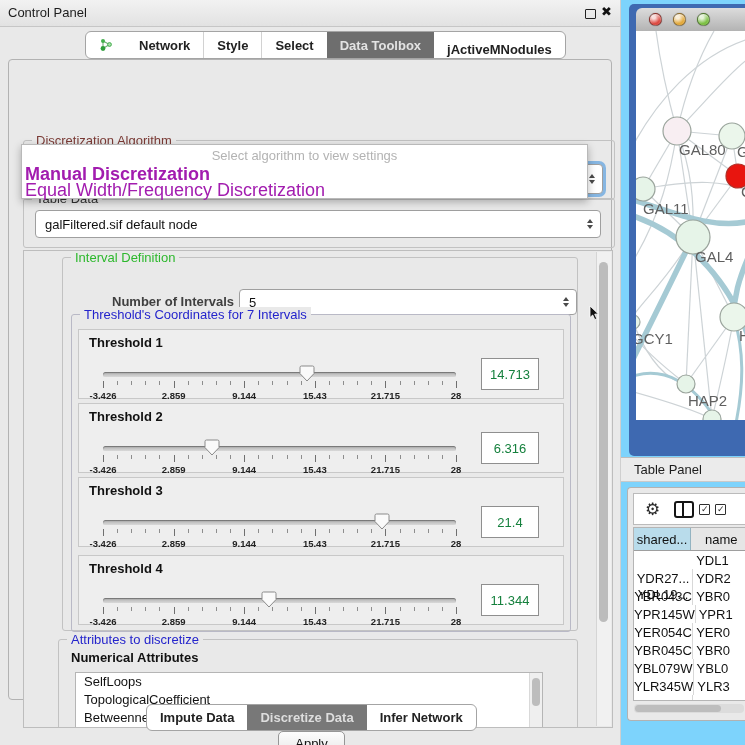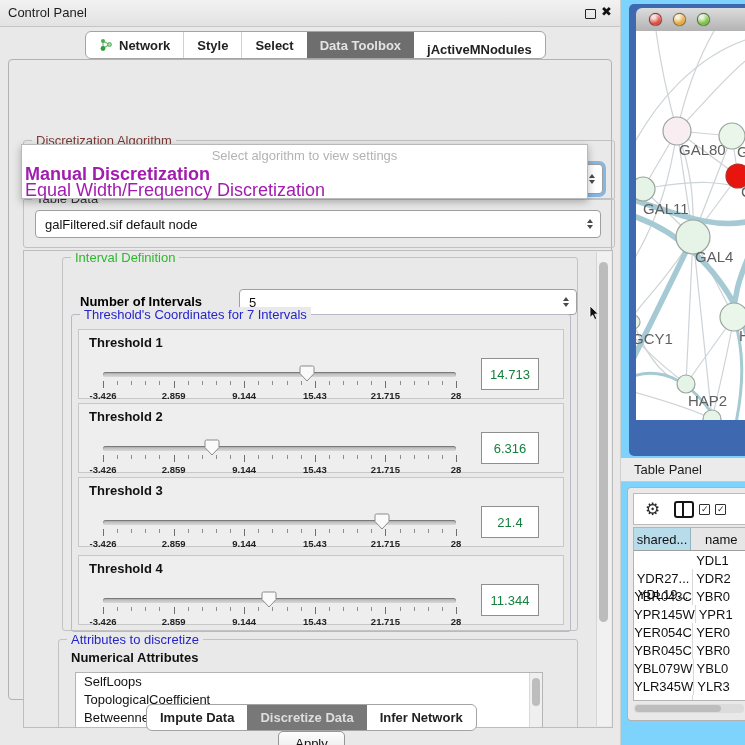--- a/index.html
+++ b/index.html
@@ -7,21 +7,21 @@
   .screen{position:relative;width:745px;height:745px;background:#e9e9e9;overflow:hidden;}
 
   
   .left-panel{position:absolute;left:0;top:0;width:620px;height:588px;background:#e9e9e9;}
   .cp-titlebar{position:absolute;left:0;top:0;width:620px;height:26px;background:linear-gradient(#f2f2f2,#e2e2e2);border-bottom:1px solid #c6c6c6;}
   .cp-title{position:absolute;left:8px;top:5px;font-size:13px;color:#1c1c1c;}
   .float-btn{position:absolute;left:585px;top:9px;width:9px;height:8px;border:1.6px solid #222;border-radius:1px;cursor:default;}
   .close-btn{position:absolute;left:601px;top:4px;font-size:13px;font-weight:bold;color:#111;cursor:default;}
 
   .top-tab-bar{position:absolute;left:85px;top:31px;height:26px;display:inline-flex;background:#fff;border:1px solid #a4a4a4;border-radius:6px;overflow:hidden;}
-  .tab{display:flex;align-items:center;padding:0 13px;font-size:13px;font-weight:bold;color:#222;border-left:1px solid #d2d2d2;white-space:nowrap;}
+  .tab{display:flex;align-items:center;padding:0 13px;font-size:13px;font-weight:bold;color:#222;border-left:1px solid #d2d2d2;white-space:nowrap;gap:20px;}
   .tab:first-child{border-left:none;}
   .tab.sel{background:#6e6e6e;color:#e3e3e3;border-left:none;}
   .tab.sel + .tab{border-left:none;margin-top:8px;}
   .tab-icon{display:inline-block;margin-right:6px;line-height:0;}
 
   .outer-panel{position:absolute;left:8px;top:59px;width:604px;height:641px;background:#e9e9e9;border:1px solid #b2b2b2;border-radius:4px;box-sizing:border-box;}
 
   .tgroup{position:absolute;border:1px solid #c2c2c2;border-radius:3px;}
   .ttitle{position:absolute;top:-8px;left:8px;background:#e9e9e9;padding:0 4px;font-size:13px;line-height:15px;white-space:nowrap;}
   .maroon{color:#7a3a35;}
@@ -37,21 +37,21 @@
   .algo-combo{left:24px;top:104px;width:570px;height:30px;box-shadow:0 0 0 3px #86b6e2;}
 
   .popup{position:absolute;left:12px;top:84px;width:565px;height:53px;background:#fff;border:1px solid #b9b9b9;box-shadow:0 3px 8px rgba(0,0,0,.28);z-index:40;}
   .popup-hint{position:absolute;left:0;top:3px;width:100%;text-align:center;font-size:13px;color:#b3b3b3;}
   .popup-opt{position:absolute;left:3px;font-size:18px;color:#a21caf;white-space:nowrap;}
 
   .inner-panel{position:absolute;left:14px;top:190px;width:590px;height:478px;background:#e9e9e9;border:1px solid #bdbdbd;box-sizing:border-box;overflow:hidden;}
   .v-scroll{position:absolute;right:1px;top:1px;width:14px;height:474px;background:#f1f1f1;border-left:1px solid #d5d5d5;}
   .v-thumb{position:absolute;left:2px;top:10px;width:9px;height:360px;background:#bcbcbc;border-radius:5px;}
 
-  .nint-label{position:absolute;left:17px;top:36px;font-size:13px;font-weight:bold;color:#000000;}
+  .nint-label{position:absolute;left:49px;top:36px;font-size:13px;font-weight:bold;color:#404040;}
 
   .th-panel{position:absolute;left:6px;width:486px;height:70px;background:#eeeeee;border:1px solid #c8c8c8;box-sizing:border-box;}
   .th-label{position:absolute;left:10px;top:5px;font-size:13px;font-weight:bold;color:#111;}
   .slider-wrap{position:absolute;left:24px;top:36px;width:353px;height:32px;}
   .track{position:absolute;left:0;top:6px;width:353px;height:5px;border-radius:3px;background:linear-gradient(#adadad,#d9d9d9);box-shadow:inset 0 1px 1px rgba(0,0,0,.35);}
   .thumb{position:absolute;top:-1px;width:16px;height:17px;line-height:0;}
   .ticks{position:absolute;left:0;top:15px;width:353px;height:8px;}
   .tick{position:absolute;top:0;width:1px;height:4px;background:#8d8d8d;}
   .tick.major{height:7px;background:#6f6f6f;}
   .scale-labels{position:absolute;left:0;top:24px;width:353px;height:11px;}

